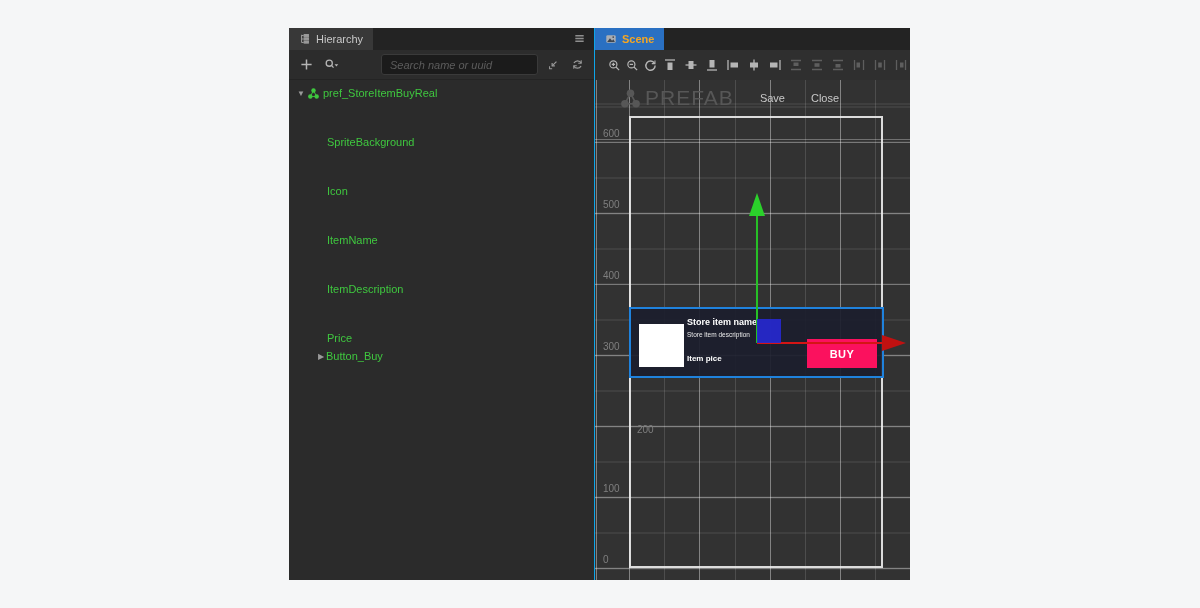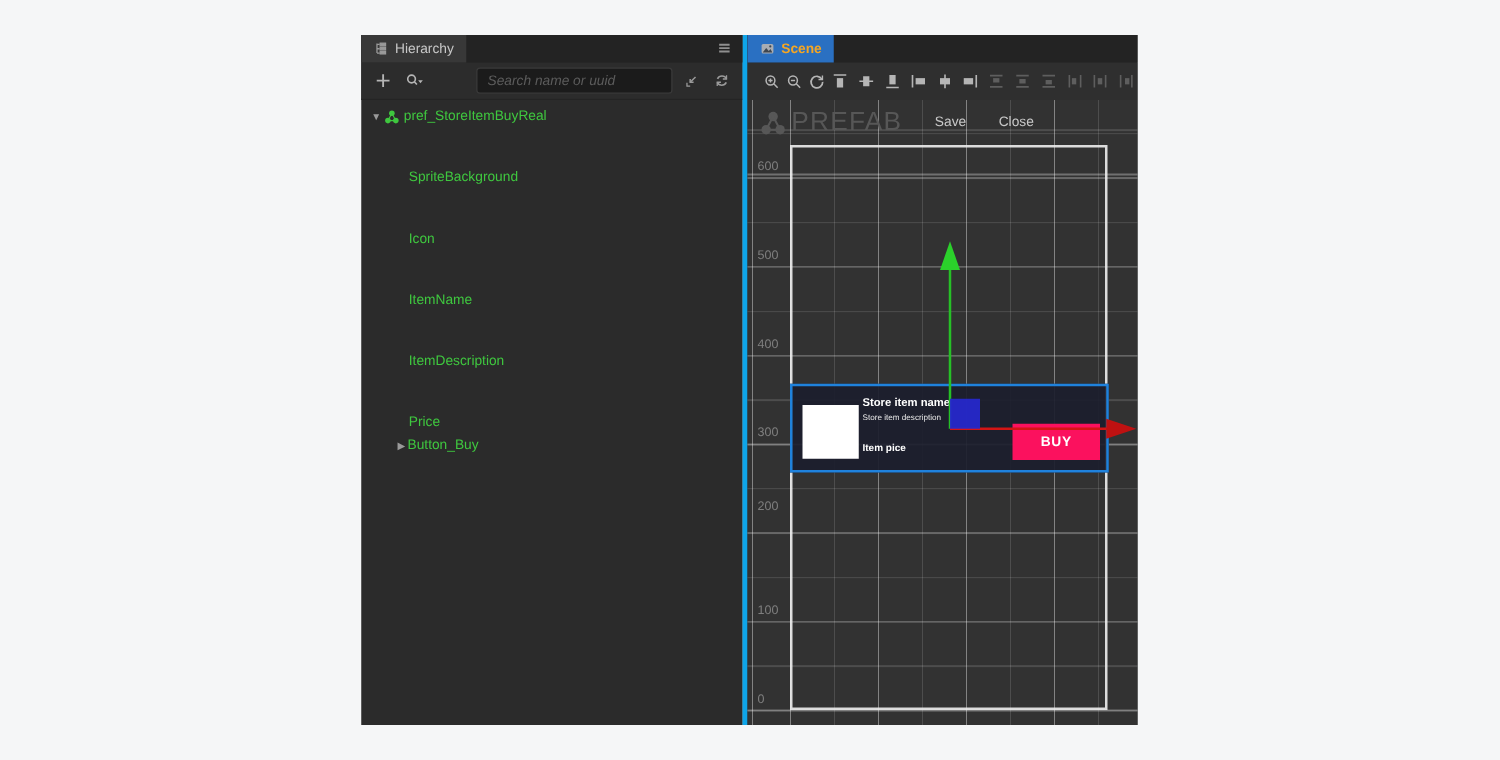--- a/index.html
+++ b/index.html
@@ -29,33 +29,33 @@
   .tree { flex:1; padding-top:4px; }
   .trow { height:18px; display:flex; align-items:center; font-size:11px; color:#3fc73f; cursor:pointer; }
   .trow .caret { width:10px; font-size:8px; color:#9a9a9a; text-align:center; flex:0 0 10px; }
   .trow.root { padding-left:7px; }
   .trow.child { padding-left:38px;margin-top:31px; }
   .trow.collapsible { padding-left:27px; }
   .pficon { color:#3fc73f; margin:0 3px 0 1px; }
   .menu-icon { position:absolute; right:8px; top:4px; color:#8f8f8f; cursor:pointer; }
 
   
-  .scene { width:316px; background:#2f2f2f; border-left:4px solid #0ea5e9; }
+  .scene { width:316px; background:#2f2f2f; border-left:1px solid #0ea5e9; }
   .scene .toolbar { background:#2f2f2f; padding-left:12px; gap:3px; }
   .viewport { position:relative; flex:1; background:#323232; overflow:hidden;
     background-image:
       repeating-linear-gradient(to right,  rgba(255,255,255,0.13) 0 1px, transparent 1px 35.2px),
       repeating-linear-gradient(to bottom, rgba(255,255,255,0.13) 0 1px, transparent 1px 35.5px),
       repeating-linear-gradient(to right,  rgba(255,255,255,0.30) 0 1px, transparent 1px 70.4px),
       repeating-linear-gradient(to bottom, rgba(255,255,255,0.30) 0 1px, transparent 1px 71px);
     background-position: 34px 0, 0 26.5px, 34px 0, 0 62px; }
   .design-border { position:absolute; left:34px; top:36px; width:254px; height:452px;
                    border:2px solid rgba(238,238,238,0.9); }
   .ruler-label { position:absolute; left:8px; width:24px; font-size:10px; color:#7f7f7f; }
-  .prefab-header { position:absolute; left:9px; top:6px; height:24px; display:flex; align-items:center; }
+  .prefab-header { position:absolute; left:24px; top:6px; height:24px; display:flex; align-items:center; }
   .prefab-title { color:#575757; font-size:21px; letter-spacing:1px; margin-left:3px; }
   .hdr-btn { color:#c9c9c9; font-size:11px; background:none; border:none; cursor:pointer; margin-left:26px;
              font-family:"Liberation Sans", sans-serif; }
 
   .sel-box { position:absolute; left:34px; top:227px; width:255px; height:71px;
              background:rgba(27,29,45,0.92); border:2px solid #1f82dd; cursor:pointer; }
   .item-icon { position:absolute; left:44px; top:244px; width:45px; height:43px; background:#ffffff; }
   .item-name { position:absolute; left:92px; top:237px; font-size:9px; font-weight:bold; color:#fff; }
   .item-desc { position:absolute; left:92px; top:251px; font-size:6.5px; color:#e8e8e8; }
   .item-price { position:absolute; left:92px; top:274px; font-size:8px; font-weight:bold; color:#fff; }
@@ -276,21 +276,21 @@
       </span>
     </div>
 
     <div class="viewport">
       <div class="design-border"></div>
 
       <span class="ruler-label" style="top:48px;">600</span>
       <span class="ruler-label" style="top:119px;">500</span>
       <span class="ruler-label" style="top:190px;">400</span>
       <span class="ruler-label" style="top:261px;">300</span>
-      <span class="ruler-label" style="top:320px;">200</span>
+      <span class="ruler-label" style="top:344px;margin-left:34px;">200</span>
       <span class="ruler-label" style="top:403px;">100</span>
       <span class="ruler-label" style="top:474px;">0</span>
 
       <div class="prefab-header">
         <span style="color:#575757;">
           <svg width="23" height="23" viewBox="0 0 14 14" fill="currentColor">
             <circle cx="7" cy="3.8" r="2.3"></circle>
               <circle cx="3.6" cy="10.2" r="2.3"></circle>
               <circle cx="10.4" cy="10.2" r="2.3"></circle>
             <path d="M7,3.8 L3.6,10.2 L10.4,10.2 Z" fill="none" stroke="currentColor" stroke-width="1"></path>

